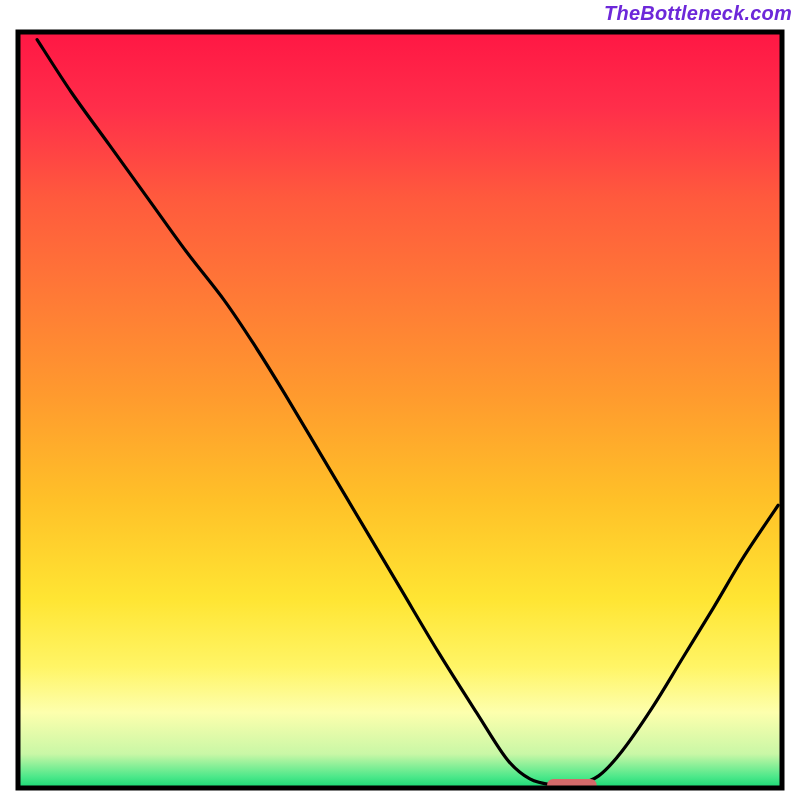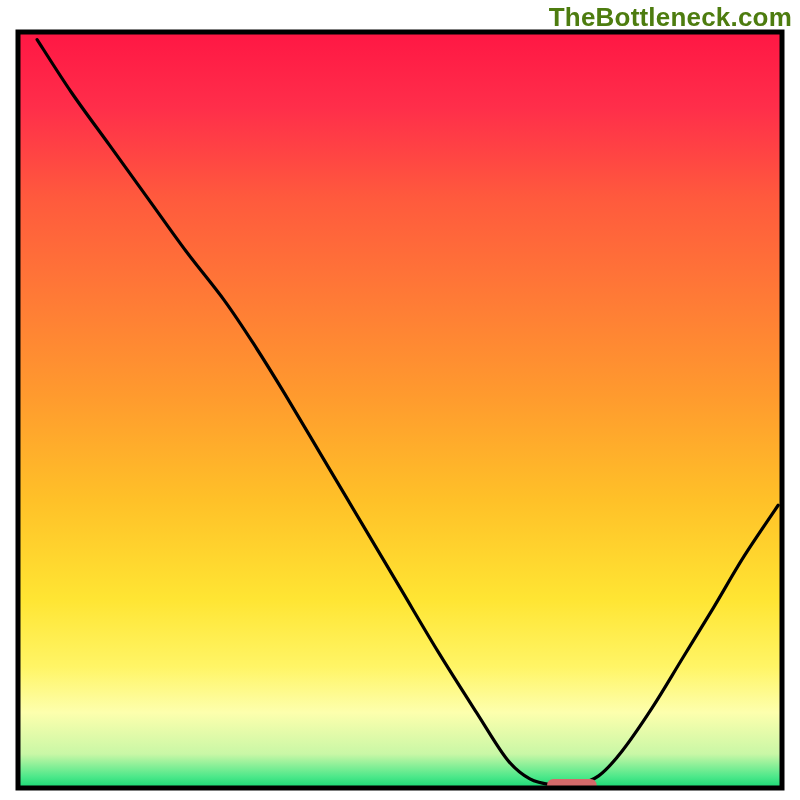--- a/index.html
+++ b/index.html
@@ -13,25 +13,26 @@
   .chart-container {
     position: relative;
     width: 800px;
     height: 800px;
   }
   .watermark {
     position: absolute;
     top: 2px;
     right: 8px;
     font-family: Arial, Helvetica, sans-serif;
-    font-size: 26px;
+    font-size: 20px;
     font-weight: bold;
-    color: #4d7c0f;
+    color: #6d28d9;
     z-index: 10;
     letter-spacing: 0.2px;
+    font-style: italic;
   }
   svg {
     position: absolute;
     top: 0;
     left: 0;
   }
 </style>
 </head>
 <body>
 

